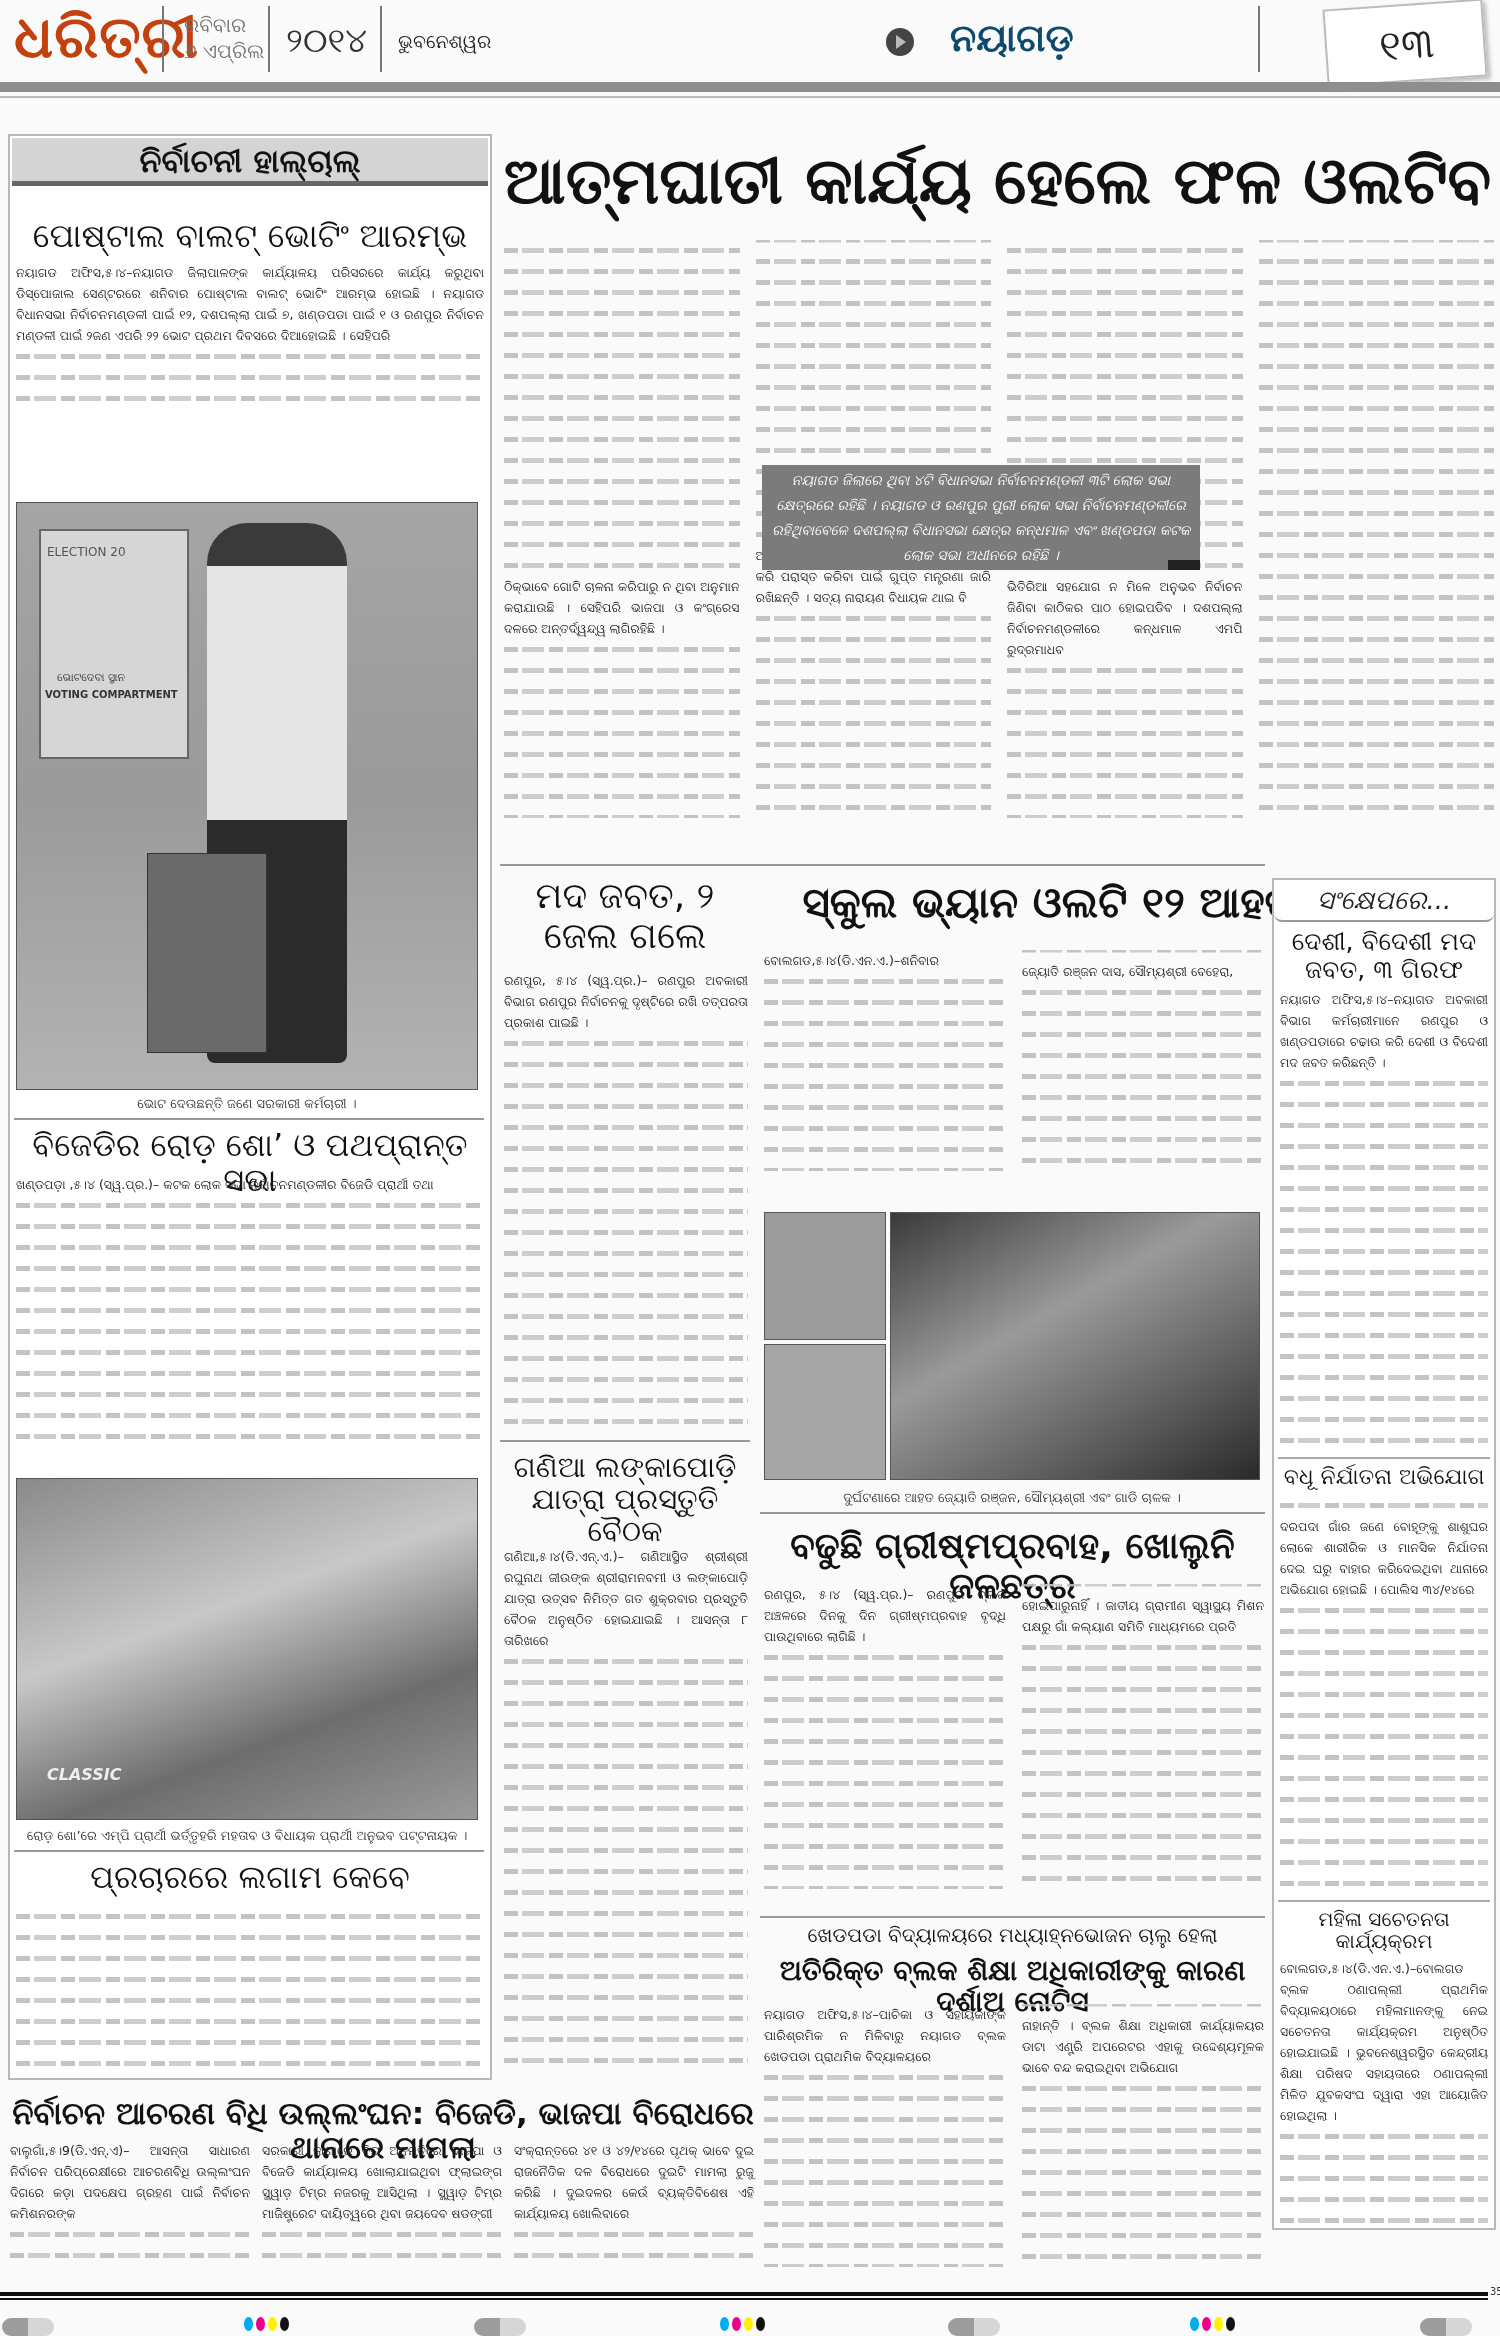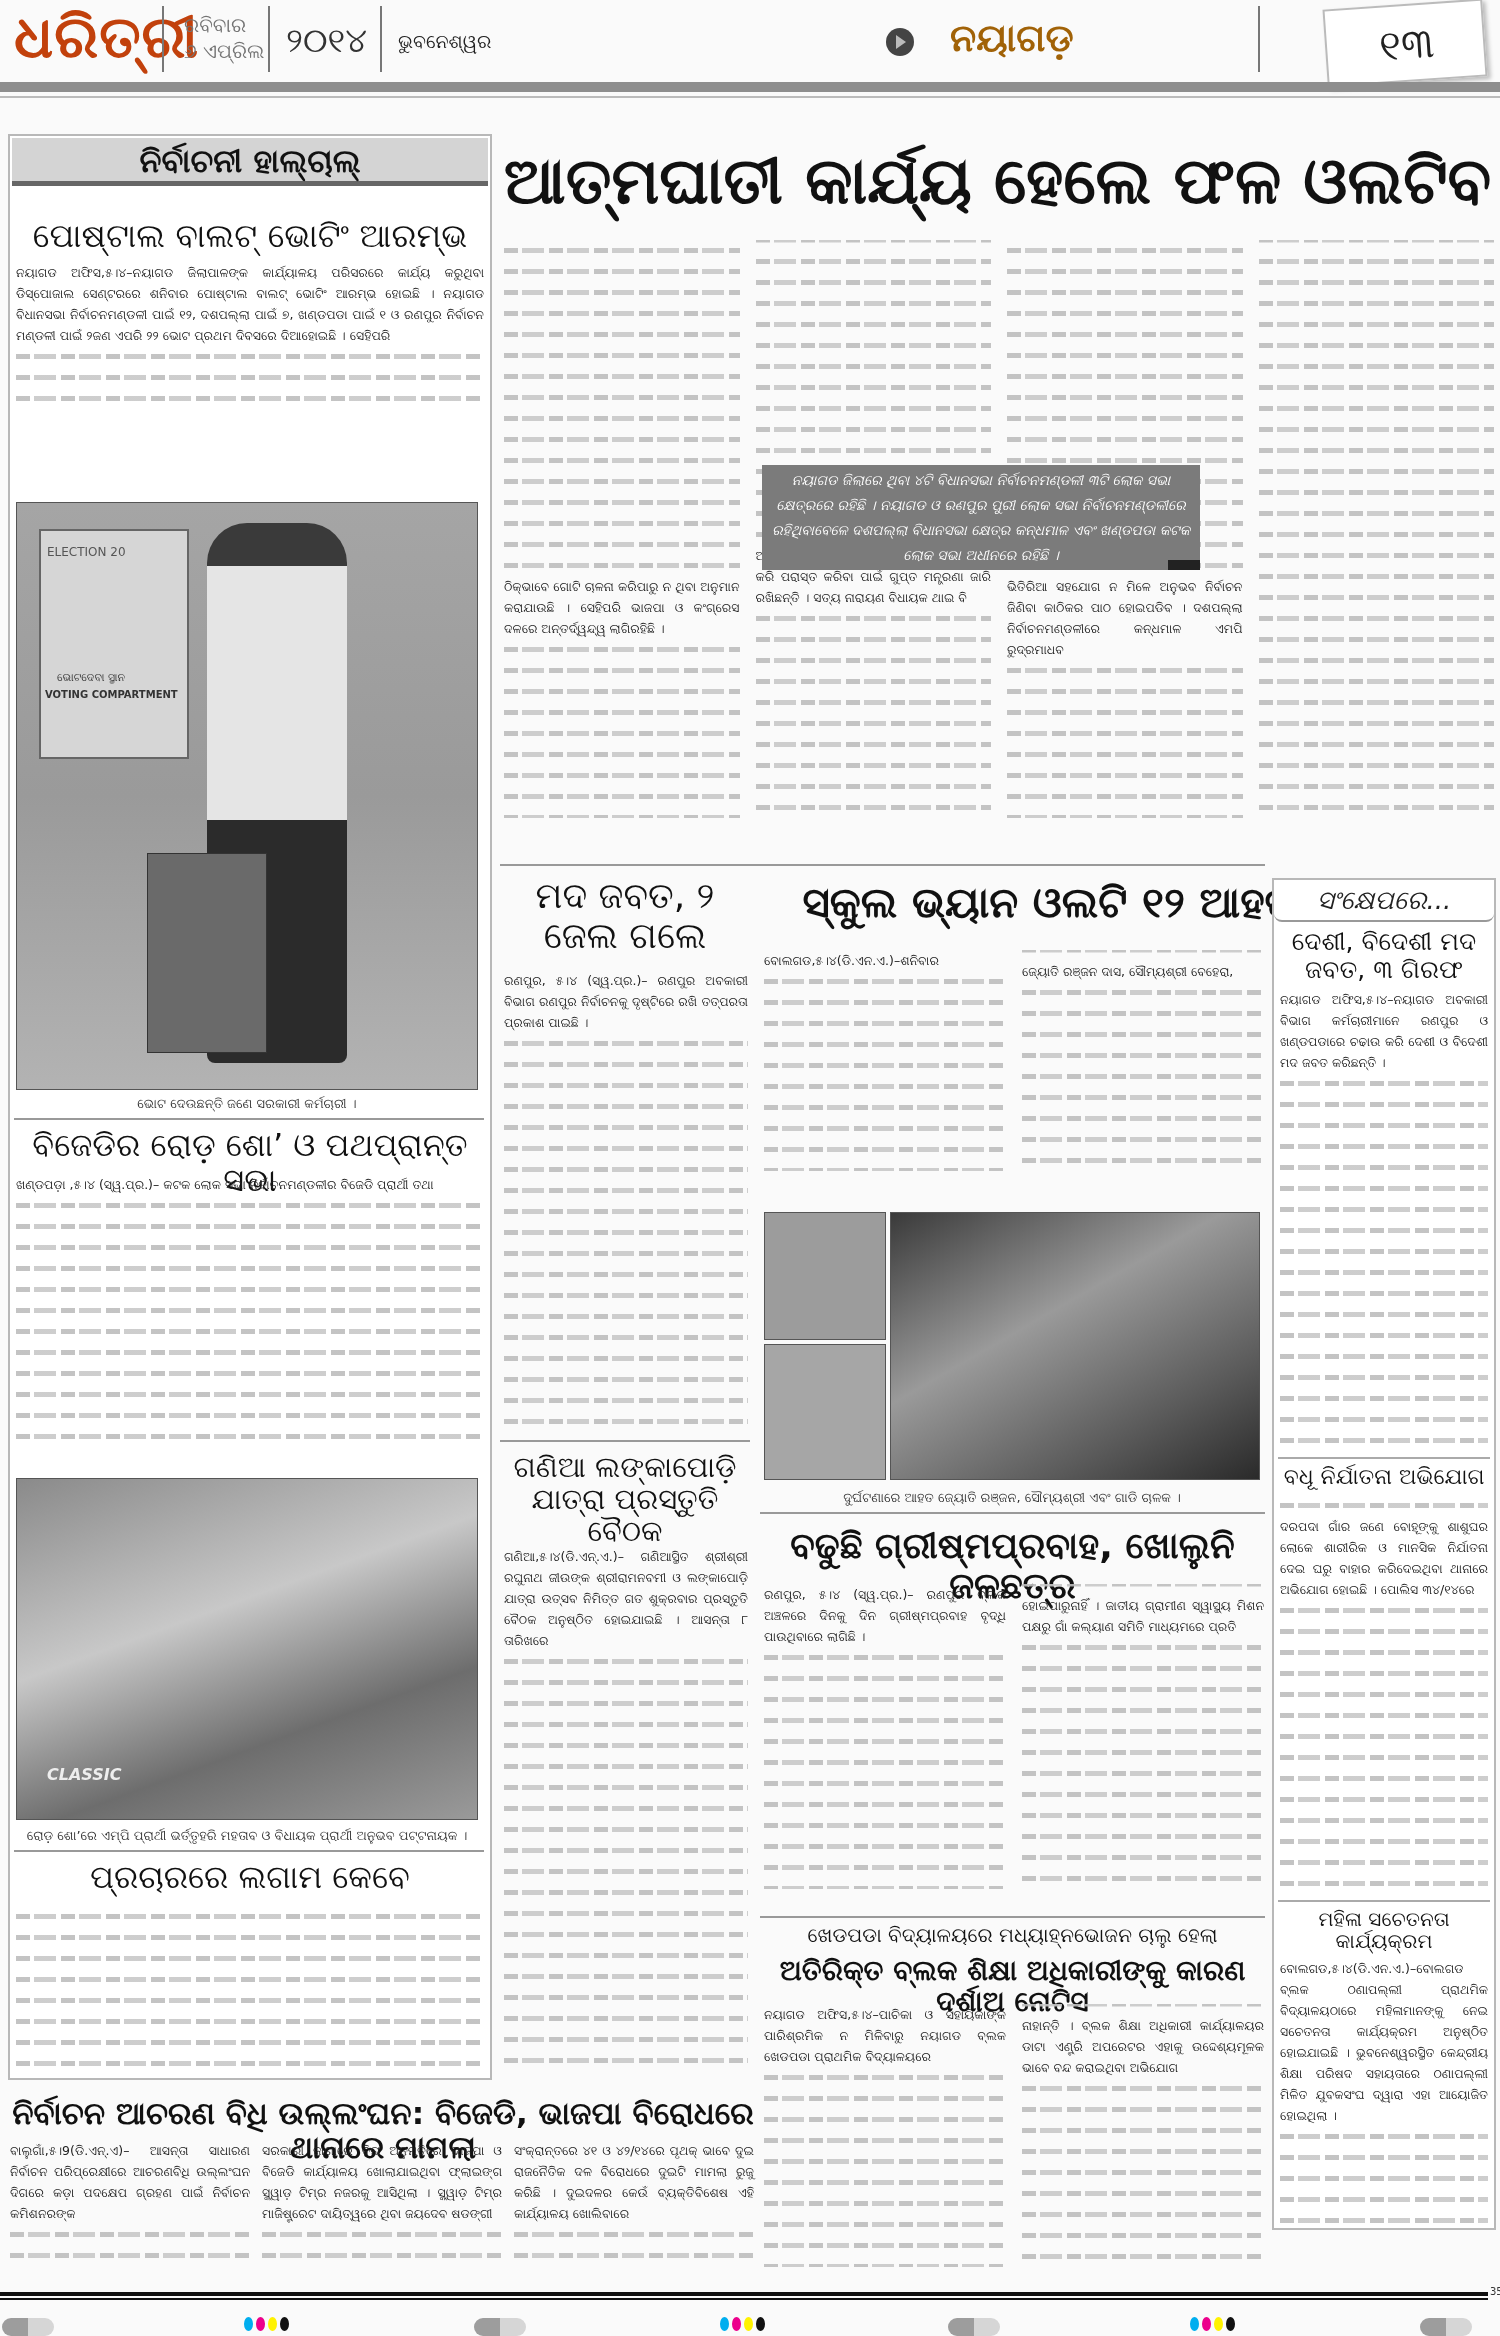--- a/index.html
+++ b/index.html
@@ -8,21 +8,21 @@
 
   
   .masthead { position: absolute; left: 0; top: 0; width: 1500px; height: 80px; }
   .logo { position: absolute; left: 14px; top: 4px; font-size: 58px; font-weight: bold; color: #c2410c; font-family: Liberation Serif, serif; letter-spacing: 1px; }
   .vsep { position: absolute; top: 6px; width: 2px; height: 66px; background: #777; }
   .mh-day { position: absolute; left: 184px; top: 12px; font-size: 20px; line-height: 26px; color: #737373; }
   .mh-year { position: absolute; left: 286px; top: 20px; font-size: 34px; color: #333; }
   .mh-city { position: absolute; left: 398px; top: 30px; font-size: 19px; color: #222; }
   .mh-play { position: absolute; left: 886px; top: 28px; width: 28px; height: 28px; border-radius: 50%; background: #444; }
   .mh-play::after { content: ""; position: absolute; left: 10px; top: 7px; border-left: 10px solid #bbb; border-top: 7px solid transparent; border-bottom: 7px solid transparent; }
-  .mh-dist { position: absolute; left: 950px; top: 16px; font-size: 38px; font-weight: bold; color: #a16207; }
+  .mh-dist { position: absolute; left: 950px; top: 16px; font-size: 38px; font-weight: bold; color: #0c4a6e; }
   .mh-page { position: absolute; left: 1325px; top: 4px; width: 160px; height: 78px; background: #fff; border: 2px solid #bbb; transform: rotate(-4deg); box-shadow: 3px 3px 4px rgba(0,0,0,.25); }
   .mh-page span { position: absolute; left: 52px; top: 14px; font-size: 42px; color: #222; }
   .mh-bar { position: absolute; left: 0; top: 82px; width: 1500px; height: 10px; background: #8e8e8e; }
   .mh-bar2 { position: absolute; left: 0; top: 96px; width: 1500px; height: 2px; background: #bbb; }
 
   
   .box { position: absolute; }
   .bordered { border: 2px solid #b8b8b8; background: #fff; }
   .hl { text-align: center; font-weight: bold; color: #111; line-height: 1.1; }
   .cap { text-align: center; font-size: 13px; color: #333; }

